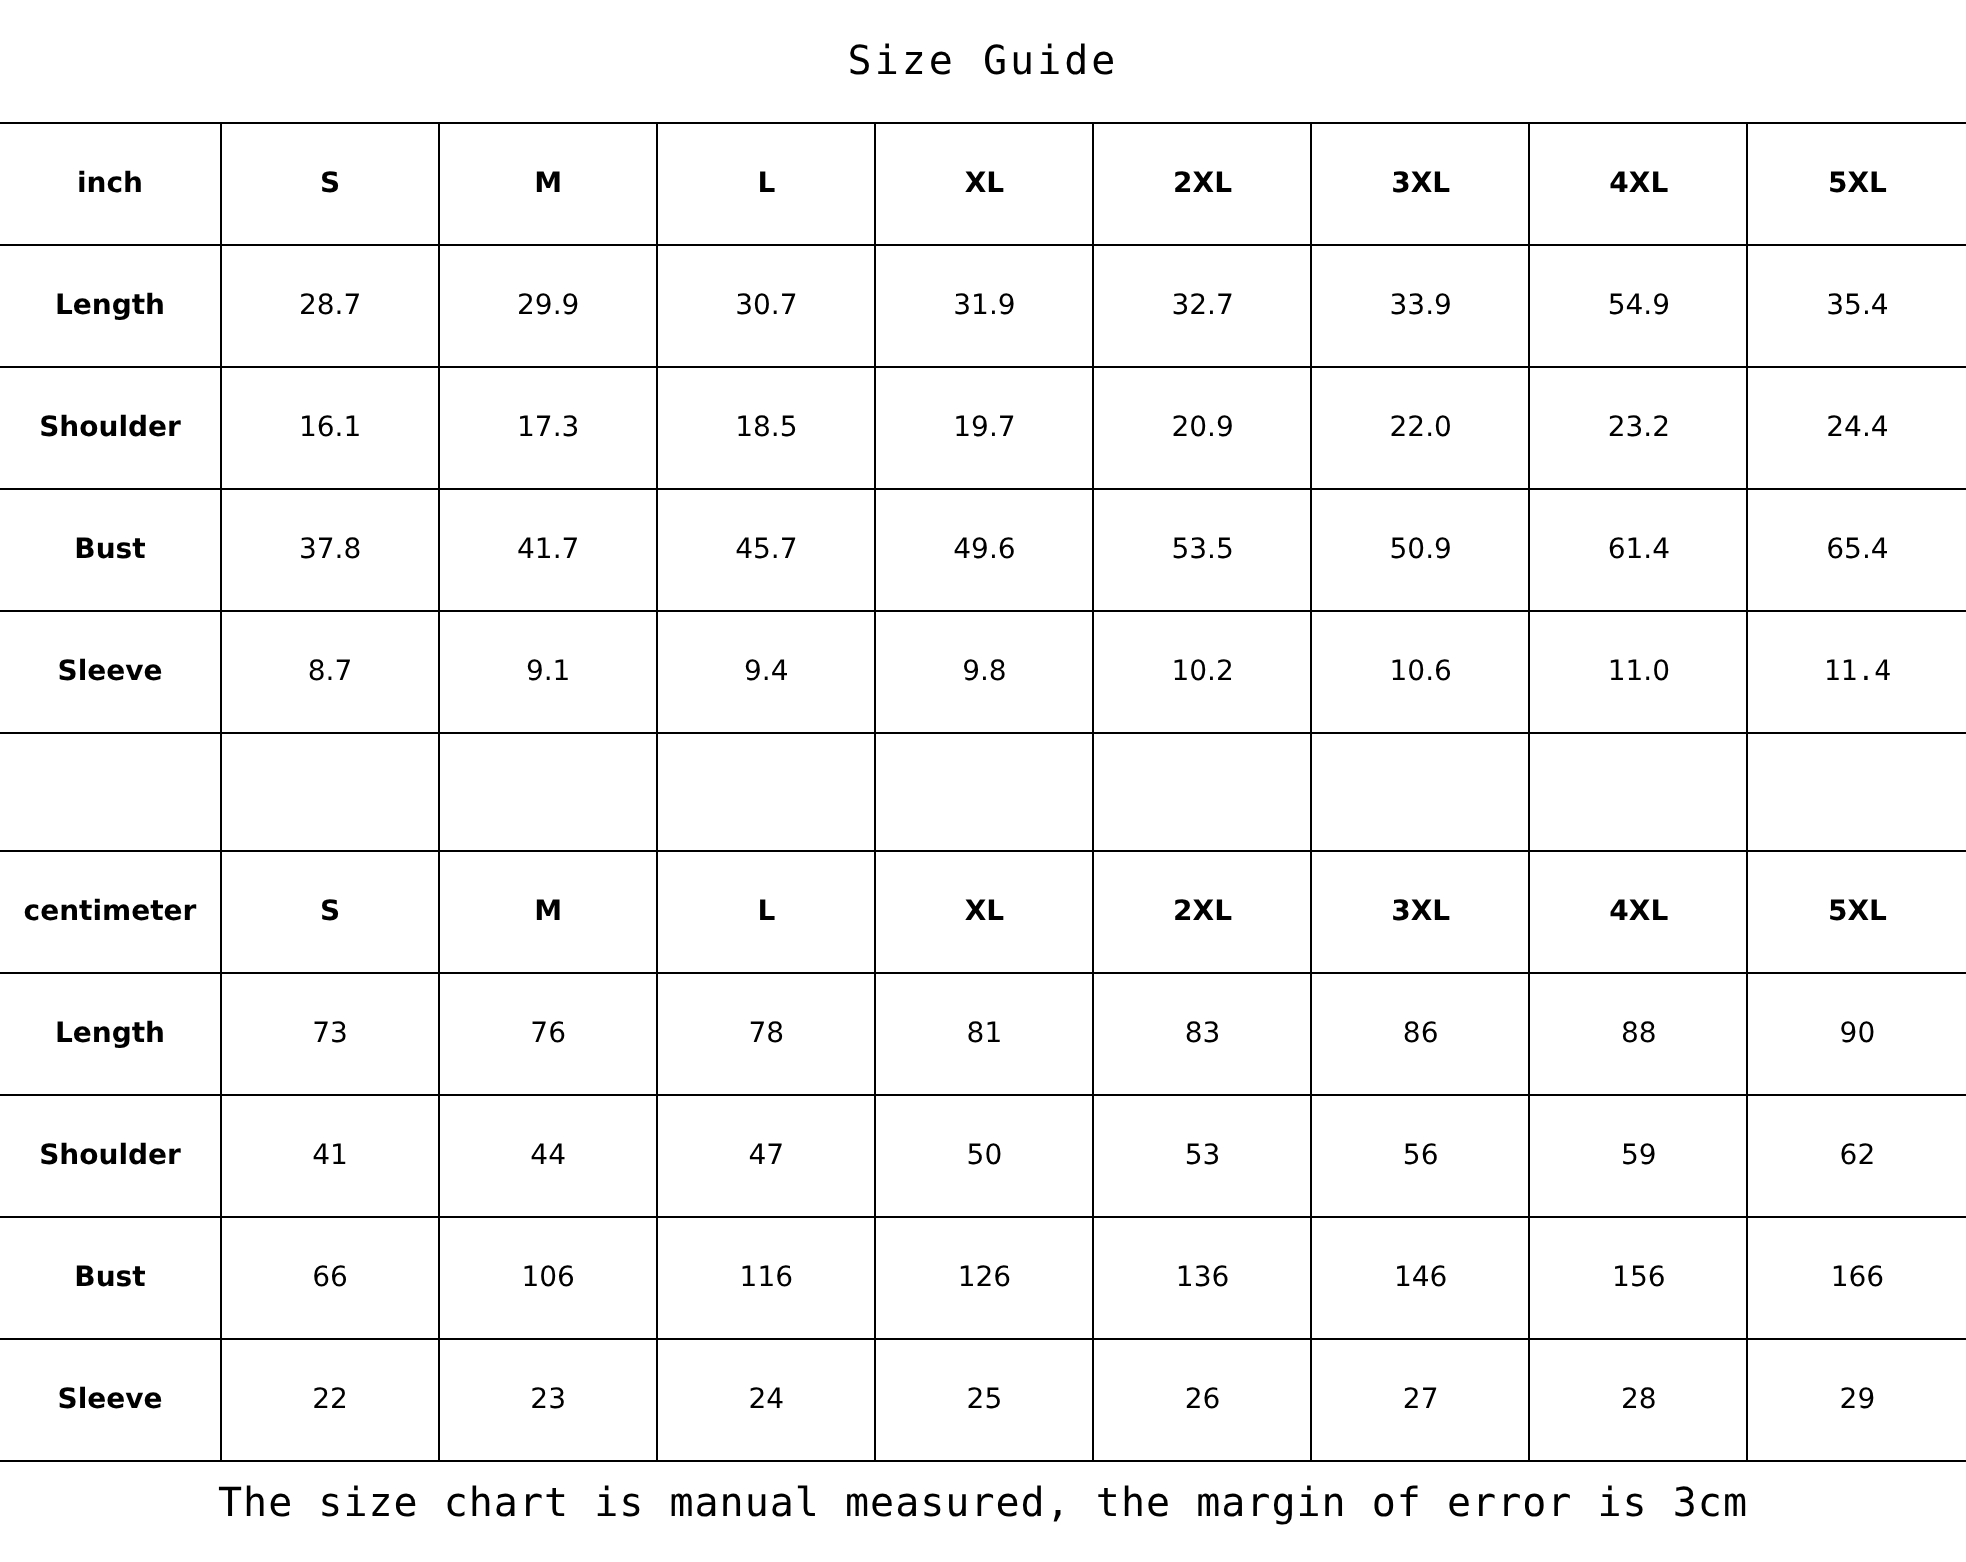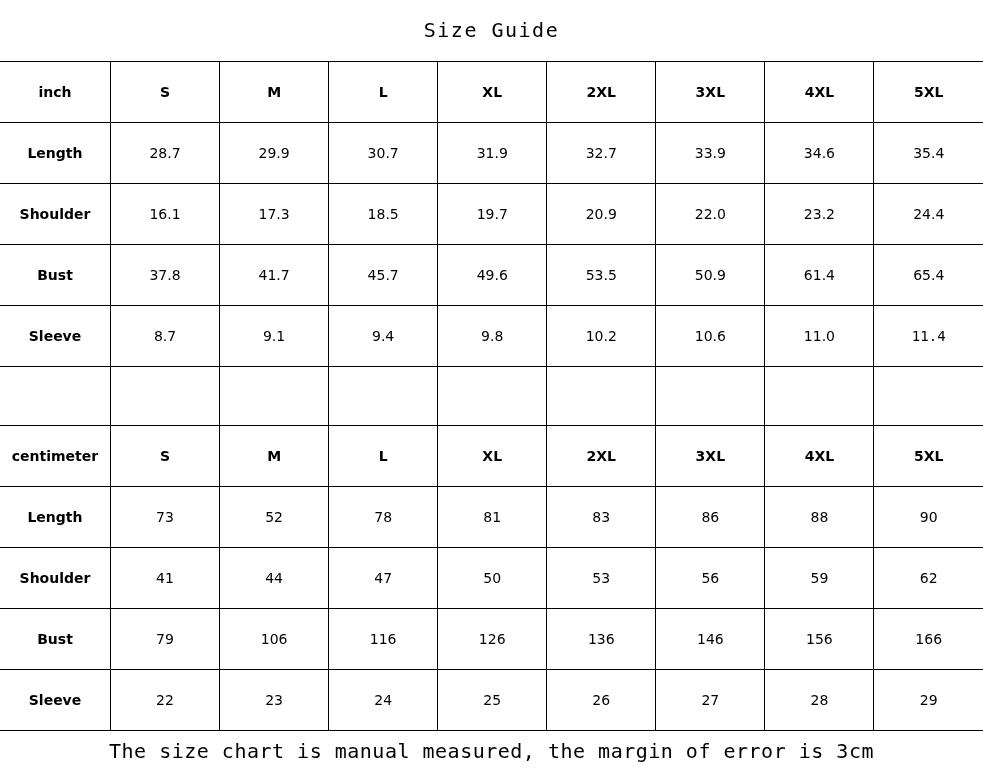--- a/index.html
+++ b/index.html
@@ -110,21 +110,21 @@
       </tr>
 
       <tr>
         <td class="first-col row-label">Length</td>
         <td>28.7</td>
         <td>29.9</td>
         <td>30.7</td>
         <td>31.9</td>
         <td>32.7</td>
         <td>33.9</td>
-        <td>34.6</td>
+        <td>54.9</td>
         <td class="last-col">35.4</td>
       </tr>
 
       <tr>
         <td class="first-col row-label">Shoulder</td>
         <td>16.1</td>
         <td>17.3</td>
         <td>18.5</td>
         <td>19.7</td>
         <td>20.9</td>
@@ -177,21 +177,21 @@
         <td class="size-head">XL</td>
         <td class="size-head">2XL</td>
         <td class="size-head">3XL</td>
         <td class="size-head">4XL</td>
         <td class="size-head last-col">5XL</td>
       </tr>
 
       <tr>
         <td class="first-col row-label">Length</td>
         <td>73</td>
-        <td>52</td>
+        <td>76</td>
         <td>78</td>
         <td>81</td>
         <td>83</td>
         <td>86</td>
         <td>88</td>
         <td class="last-col">90</td>
       </tr>
 
       <tr>
         <td class="first-col row-label">Shoulder</td>
@@ -200,21 +200,21 @@
         <td>47</td>
         <td>50</td>
         <td>53</td>
         <td>56</td>
         <td>59</td>
         <td class="last-col">62</td>
       </tr>
 
       <tr>
         <td class="first-col row-label">Bust</td>
-        <td>79</td>
+        <td>66</td>
         <td>106</td>
         <td>116</td>
         <td>126</td>
         <td>136</td>
         <td>146</td>
         <td>156</td>
         <td class="last-col">166</td>
       </tr>
 
       <tr>

